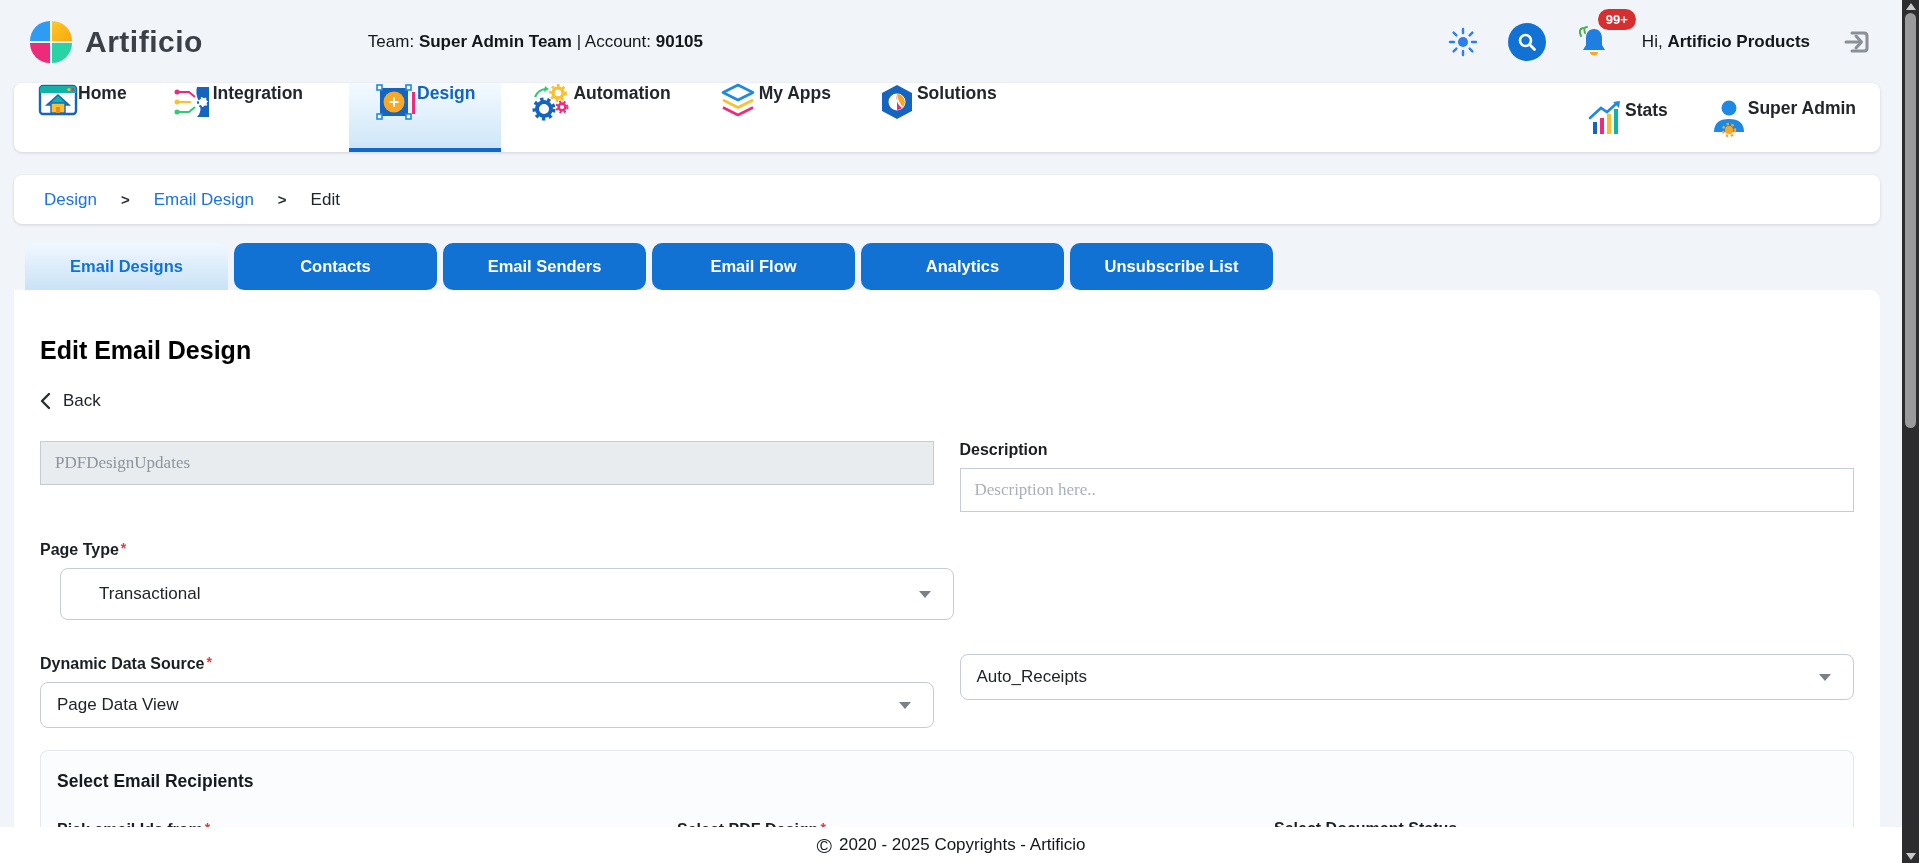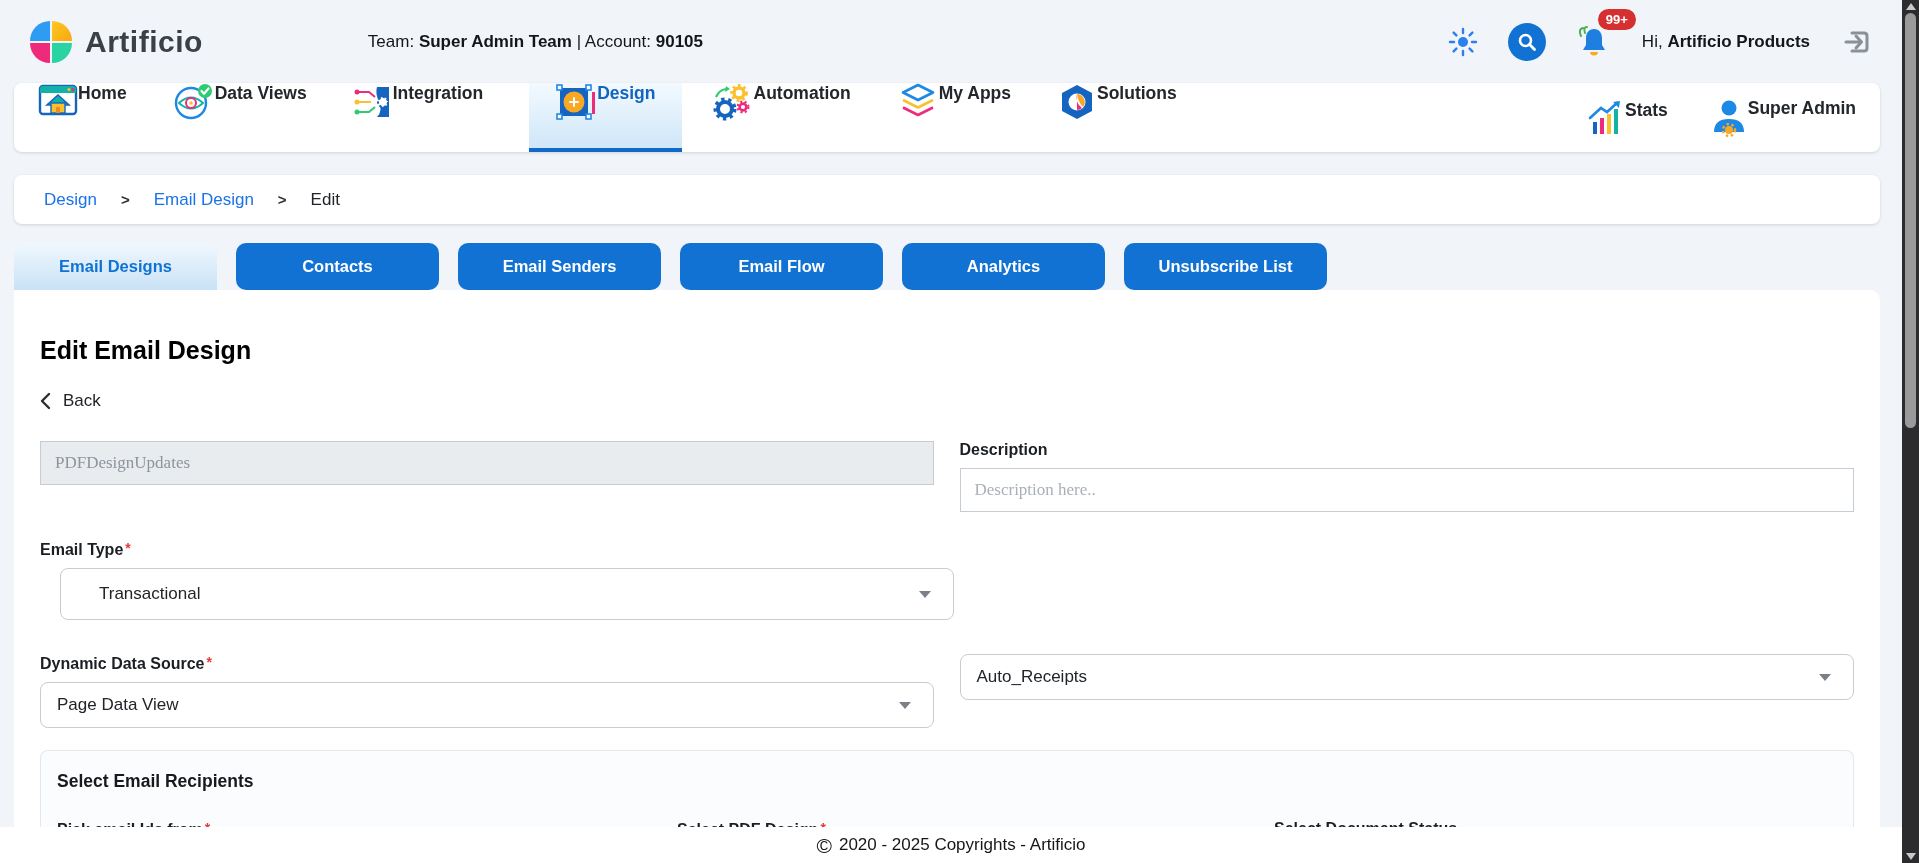--- a/index.html
+++ b/index.html
@@ -52,21 +52,21 @@
   
   .breadcrumb-bar {
     position:absolute; top:175px; left:14px; width:1866px; height:49px;
     background:#fff; border-radius:8px; box-shadow:0 1px 3px rgba(60,64,67,.18);
     display:flex; align-items:center; padding-left:30px; gap:24px; font-size:17px;
   }
   .crumb-link { color:#1a73e8; cursor:pointer; }
   .crumb-sep { color:#2b2f33; font-weight:bold; font-size:15px; }
   .crumb-current { color:#212529; }
   
-  .tabs { position:absolute; top:243px; left:14px; display:flex; gap:19px; }
+  .tabs { position:absolute; top:243px; left:25px; display:flex; gap:6px; }
   .tab {
     width:203px; height:47px; border-radius:10px;
     background:#1272d4; color:#fff; font-size:16.5px; font-weight:bold;
     display:flex; align-items:center; justify-content:center; cursor:pointer;
   }
   .tab.active {
     background:linear-gradient(#f0f8ff,#c9e2f6);
     color:#1272d4; border-radius:10px 10px 0 0; height:47px;
   }
   
@@ -197,31 +197,20 @@
       <path d="M2 6 a3 3 0 0 1 3-3 L35 3 a3 3 0 0 1 3 3 L38 10 L2 10 Z" fill="#12b3a6"></path>
       <circle cx="31" cy="6.5" r="1.6" fill="#fbc02d"></circle>
         <circle cx="35" cy="6.5" r="1.6" fill="#ee2a7b"></circle>
       <path d="M20 12 L31 22 L9 22 Z" fill="#12b3a6" stroke="#1565c0" stroke-width="1.6"></path>
       <rect x="13" y="20" width="14" height="10" fill="#fbc02d" stroke="#1565c0" stroke-width="1.4"></rect>
       <rect x="18" y="24" width="4" height="6" fill="#ee8b1e"></rect>
     </svg>
     <span>Home</span>
   </div>
   <div class="nav-item">
-    <svg width="42" height="38" viewBox="0 0 42 38">
-      <circle cx="18" cy="20" r="15" fill="#fff" stroke="#1e88e5" stroke-width="2.4"></circle>
-      <path d="M6 20 Q18 9 30 20 Q18 31 6 20 Z" fill="none" stroke="#12b3a6" stroke-width="2"></path>
-      <circle cx="18" cy="20" r="5" fill="none" stroke="#ee2a7b" stroke-width="2"></circle>
-      <circle cx="18" cy="20" r="1.8" fill="#fbc02d"></circle>
-      <circle cx="32" cy="8" r="7" fill="#2ecc71"></circle>
-      <path d="M28.5 8 L31 10.8 L35.5 5.5" fill="none" stroke="#fff" stroke-width="2.2" stroke-linecap="round" stroke-linejoin="round"></path>
-    </svg>
-    <span>Data Views</span>
-  </div>
-  <div class="nav-item">
     <svg width="40" height="38" viewBox="0 0 40 38">
       <path d="M24 4 L36 4 L36 34 L24 34 Q30 28 26 19 Q22 10 24 4 Z" fill="#1565c0"></path>
       <circle cx="30" cy="19" r="5" fill="#fff"></circle>
         <circle cx="30" cy="19" r="5" fill="none" stroke="#1565c0" stroke-width="2" stroke-dasharray="2.5 2"></circle>
       <g stroke-width="2" fill="none">
         <path d="M4 9 L16 9 L22 14" stroke="#ee2a7b"></path>
         <path d="M4 19 L18 19" stroke="#fbc02d"></path>
         <path d="M4 29 L16 29 L22 24" stroke="#2ecc71"></path>
       </g>
       <circle cx="4" cy="9" r="2.5" fill="#ee2a7b"></circle>
@@ -332,21 +321,21 @@
       <div class="field-label">
         <span>Description</span>
       </div>
       <input class="text-input" type="text" placeholder="Description here.." style="">
     </div>
   </div>
 
   <div class="form-grid row-gap">
     <div class="col-left">
       <div class="field-label">
-        <span>Email Type</span><span class="req">*</span>
+        <span>Page Type</span><span class="req">*</span>
       </div>
       <div class="select-box select-tall" role="combobox">
         <span>Transactional</span>
         <span class="caret"></span>
       </div>
     </div>
     <div class="col-right"></div>
   </div>
 
   <div class="form-grid row-gap2">

